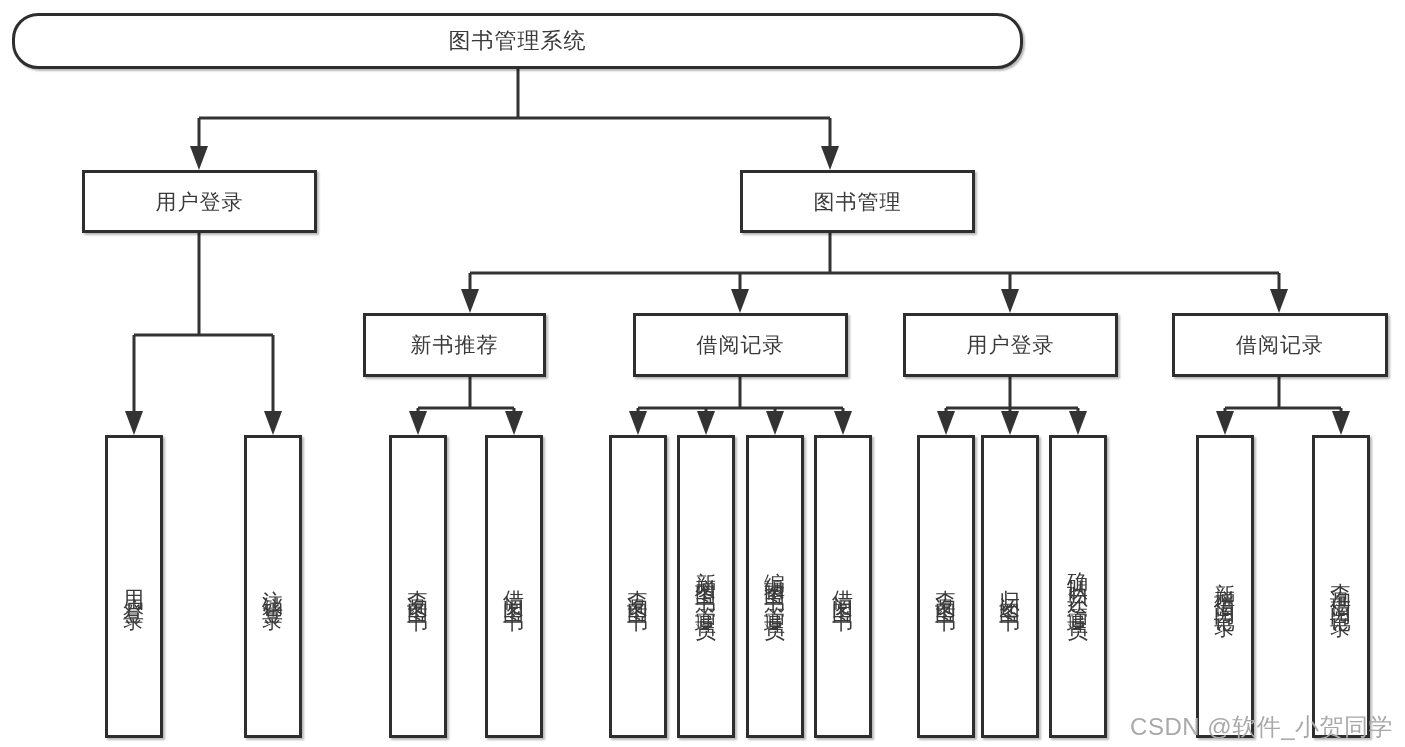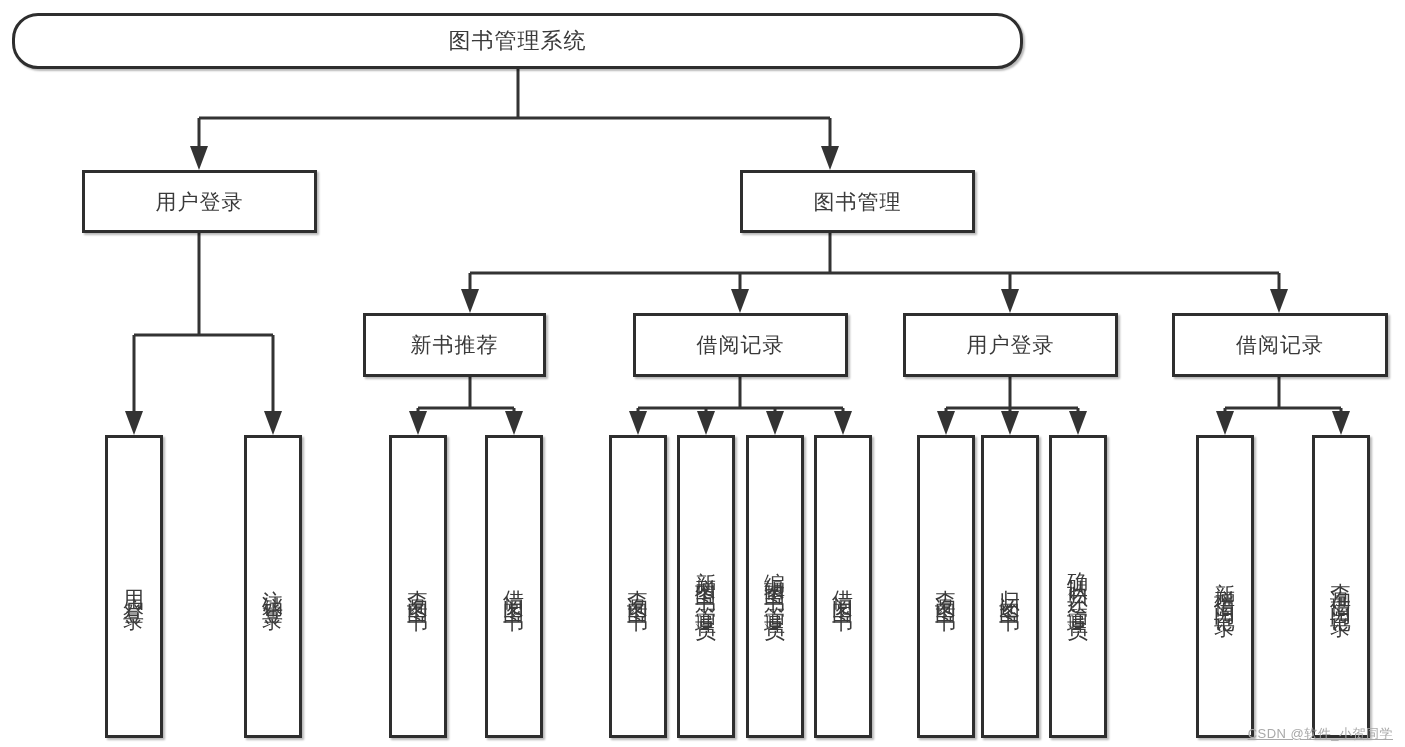--- a/index.html
+++ b/index.html
@@ -38,24 +38,23 @@
     text-orientation: mixed;
     font-size: 21px;
     letter-spacing: 7px;
     line-height: 1;
   }
   .watermark {
     position: absolute;
     right: 12px;
     bottom: 4px;
     color: #a9a9a9;
-    font-size: 13px;
+    font-size: 24px;
     letter-spacing: 0.5px;
     white-space: nowrap;
-    text-decoration: underline;
   }
 </style>
 </head>
 <body>
 
 <div class="canvas">
 
   <svg class="wires" width="1405" height="747" viewBox="0 0 1405 747">
     <g stroke="#333333" stroke-width="3" fill="none">
       <path d="M518 69 V118 M199 118 H830 M199 118 V148 M830 118 V148"></path>

